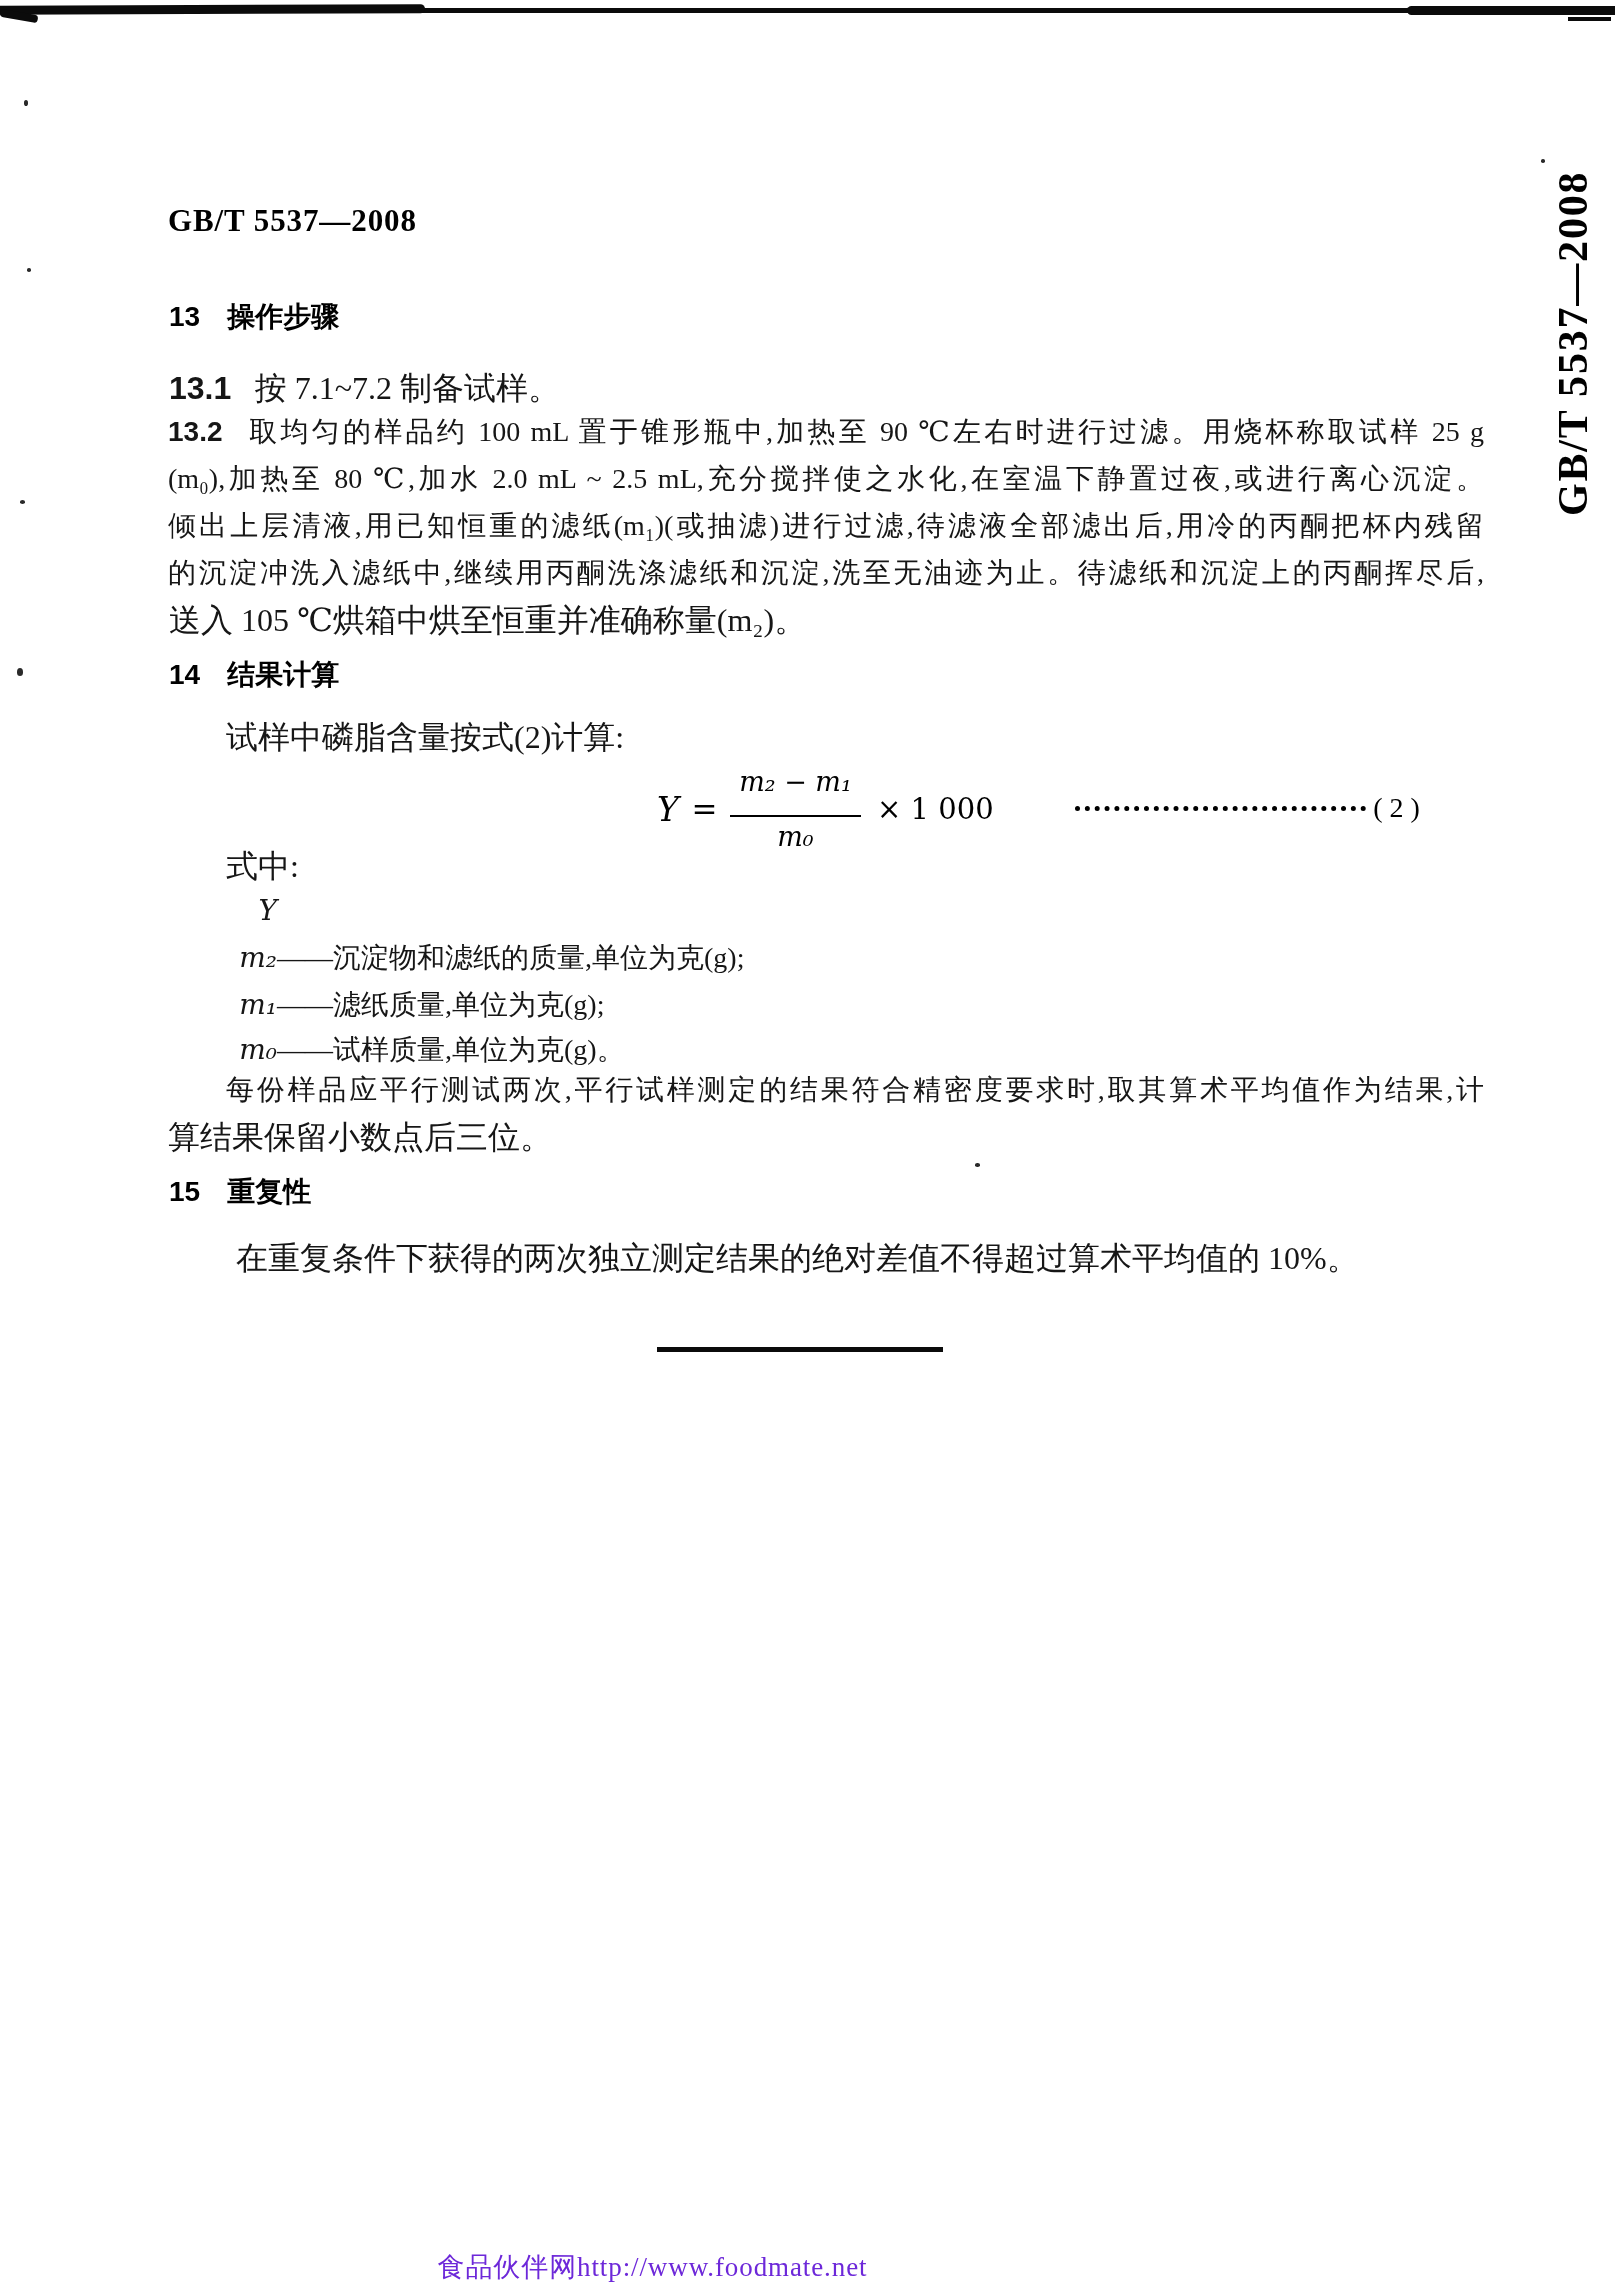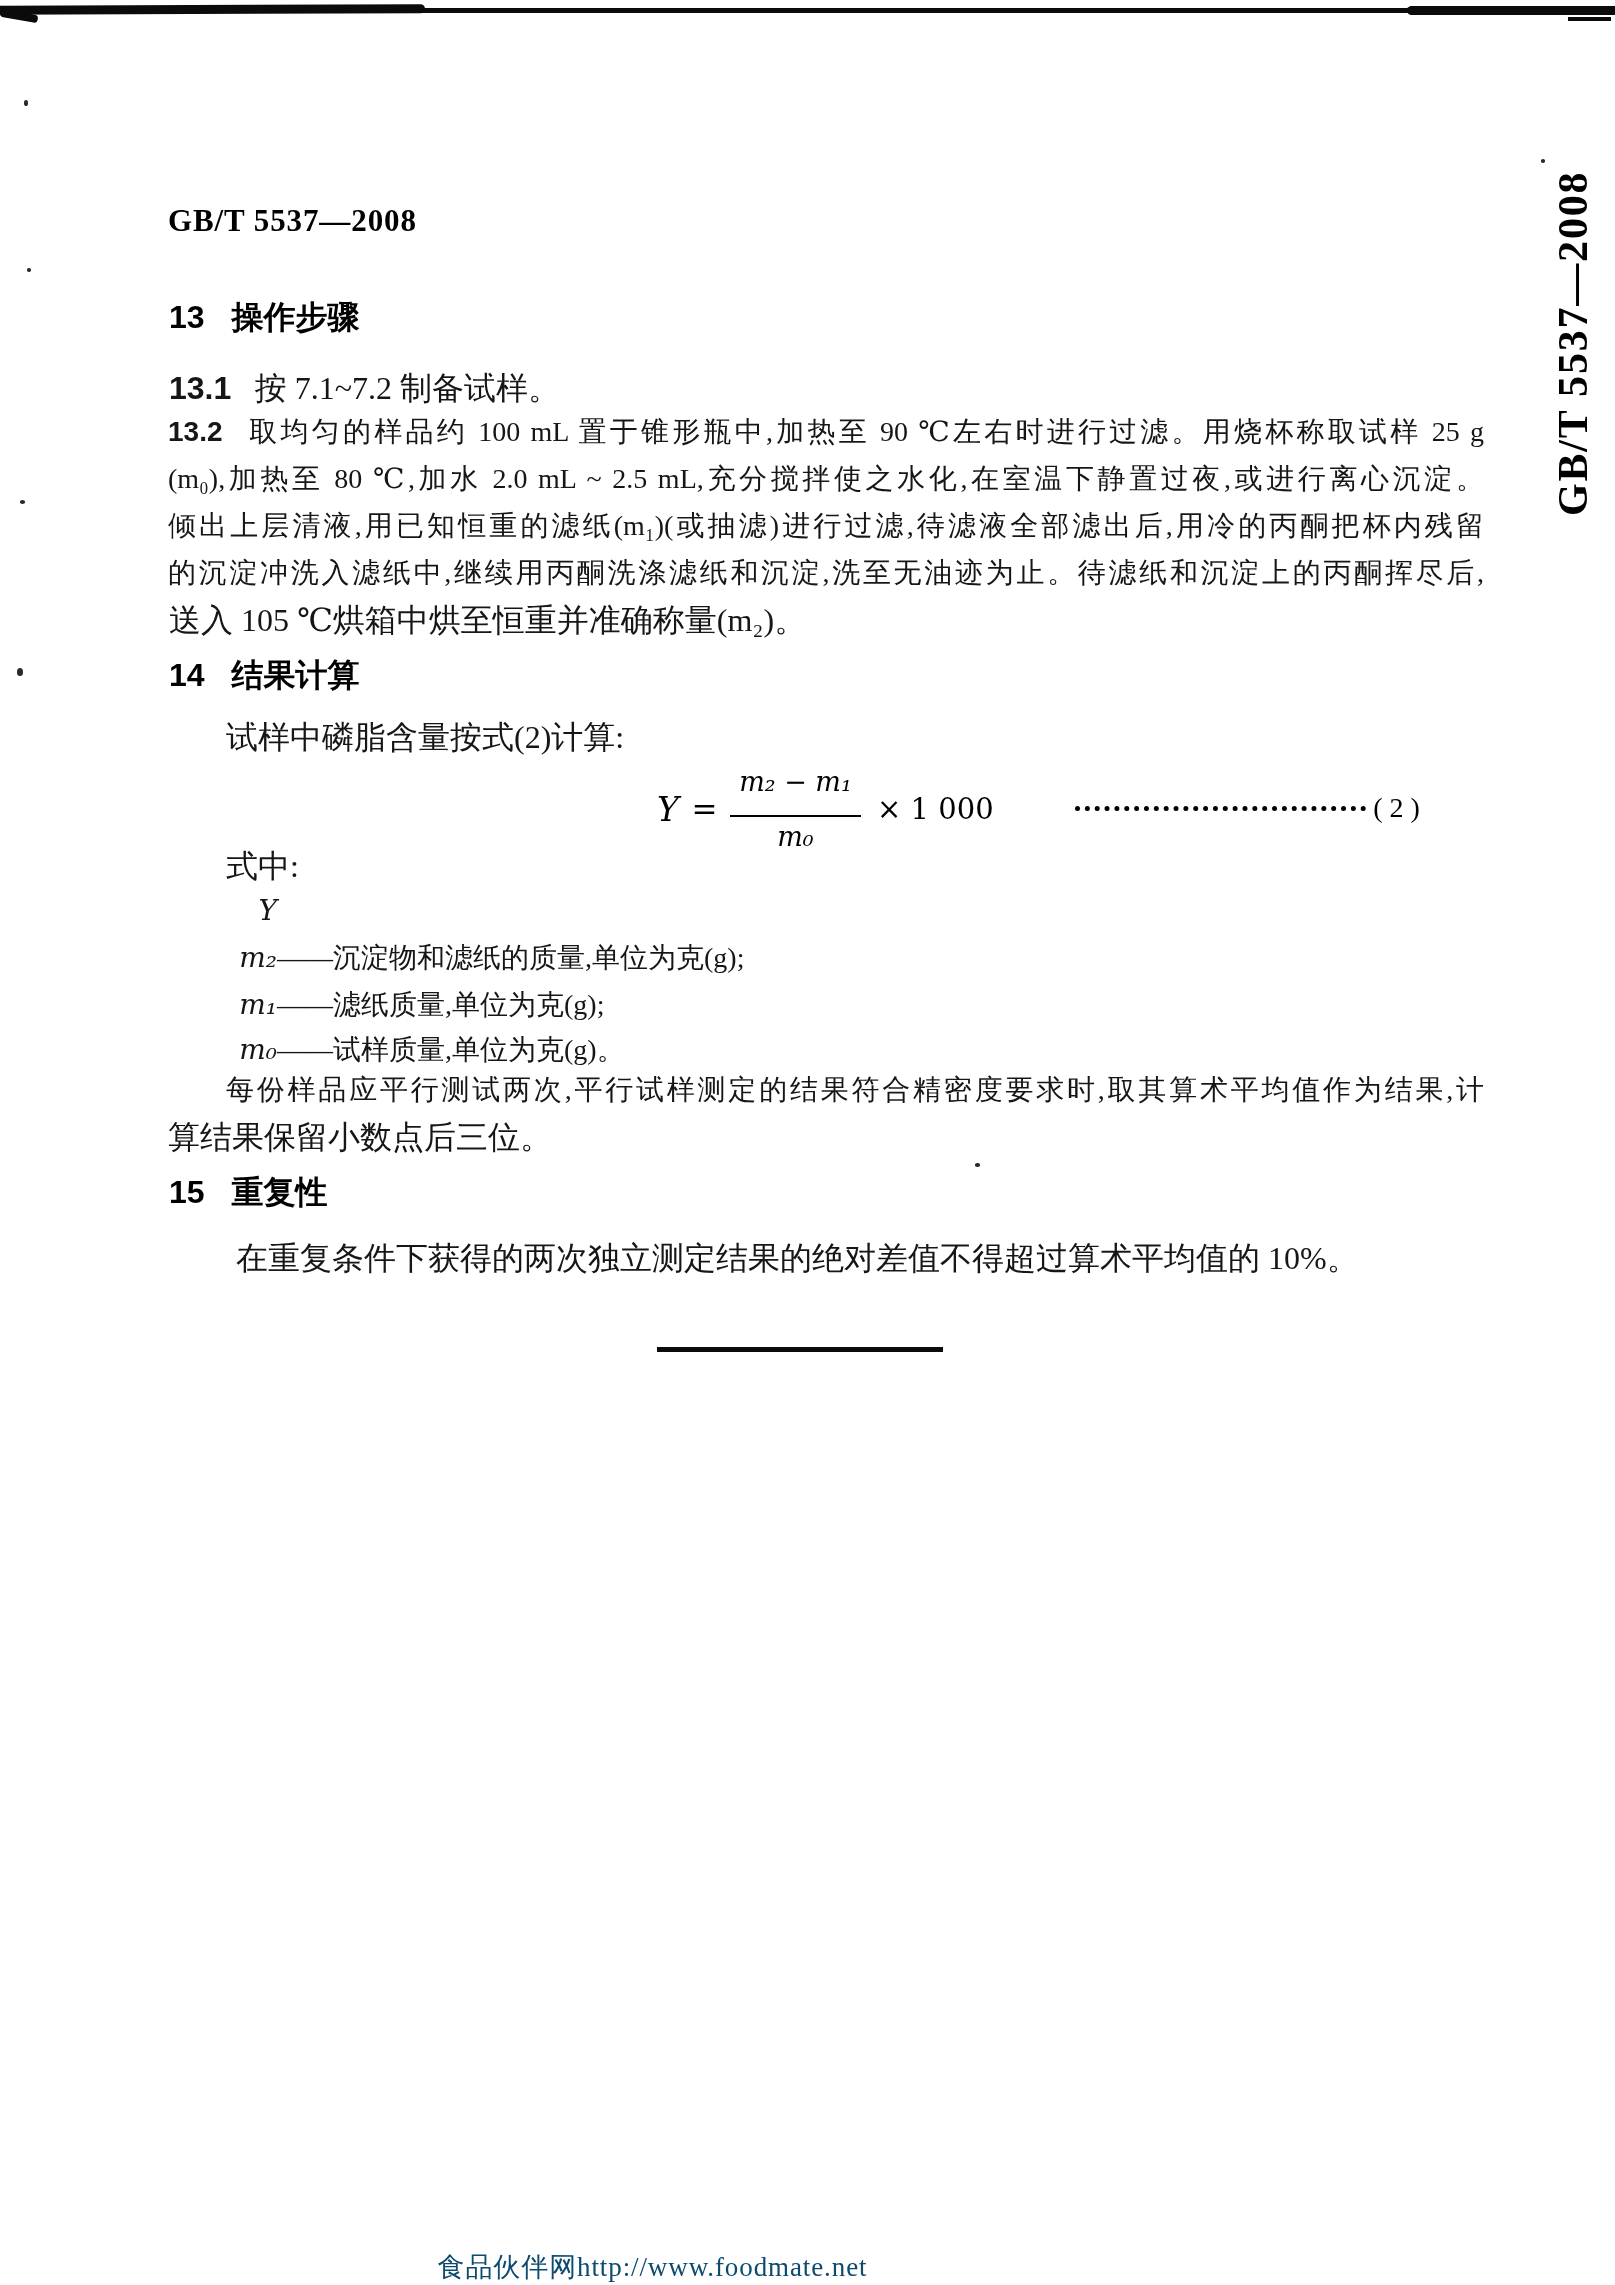--- a/index.html
+++ b/index.html
@@ -12,21 +12,21 @@
     font-family: "Liberation Serif", "DejaVu Serif", serif;
     color: #161616;
   }
   .abs { position: absolute; }
   .ink { background: #0b0b0b; }
 
   
   .hline {
     font-family: "Liberation Sans", "DejaVu Sans", sans-serif;
     font-weight: 700;
-    font-size: 32px; line-height: 36px;
+    font-size: 28px; line-height: 36px;
     white-space: nowrap;
     color: #000;
   }
   .sec-num { display: inline-block; margin-right: 27px; }
 
   
   .bline { font-size: 32px; line-height: 38px; white-space: nowrap; }
   .bjust {
     width: 1316px; white-space: normal;
     text-align: justify; text-align-last: justify;
@@ -76,21 +76,21 @@
   .def .sym {
     display: inline-block; min-width: 71px; text-align: right;
     font-style: italic; font-family: "DejaVu Serif", "Liberation Serif", serif;
   }
 
   .rule { background: #0b0b0b; }
 
   .footer {
     width: 1305px; text-align: center;
     font-size: 27px; letter-spacing: 0.9px;
-    color: #0c4a6e;
+    color: #6d28d9;
   }
 
   .speck { position: absolute; background: #2a2a2a; border-radius: 50%; }
 </style>
 </head>
 <body>
 
 <div class="abs ink" style="left:0; top:8.1px; width:1616px; height:5.4px;"></div>
 <div class="abs ink" style="left:0; top:5.4px; width:425px; height:9px; border-radius:0 4.5px 4.5px 0; transform:rotate(-0.2deg);"></div>
 <div class="abs ink" style="left:0; top:11.8px; width:38px; height:8.1px; transform:rotate(10deg); border-radius:3.6px;"></div>

